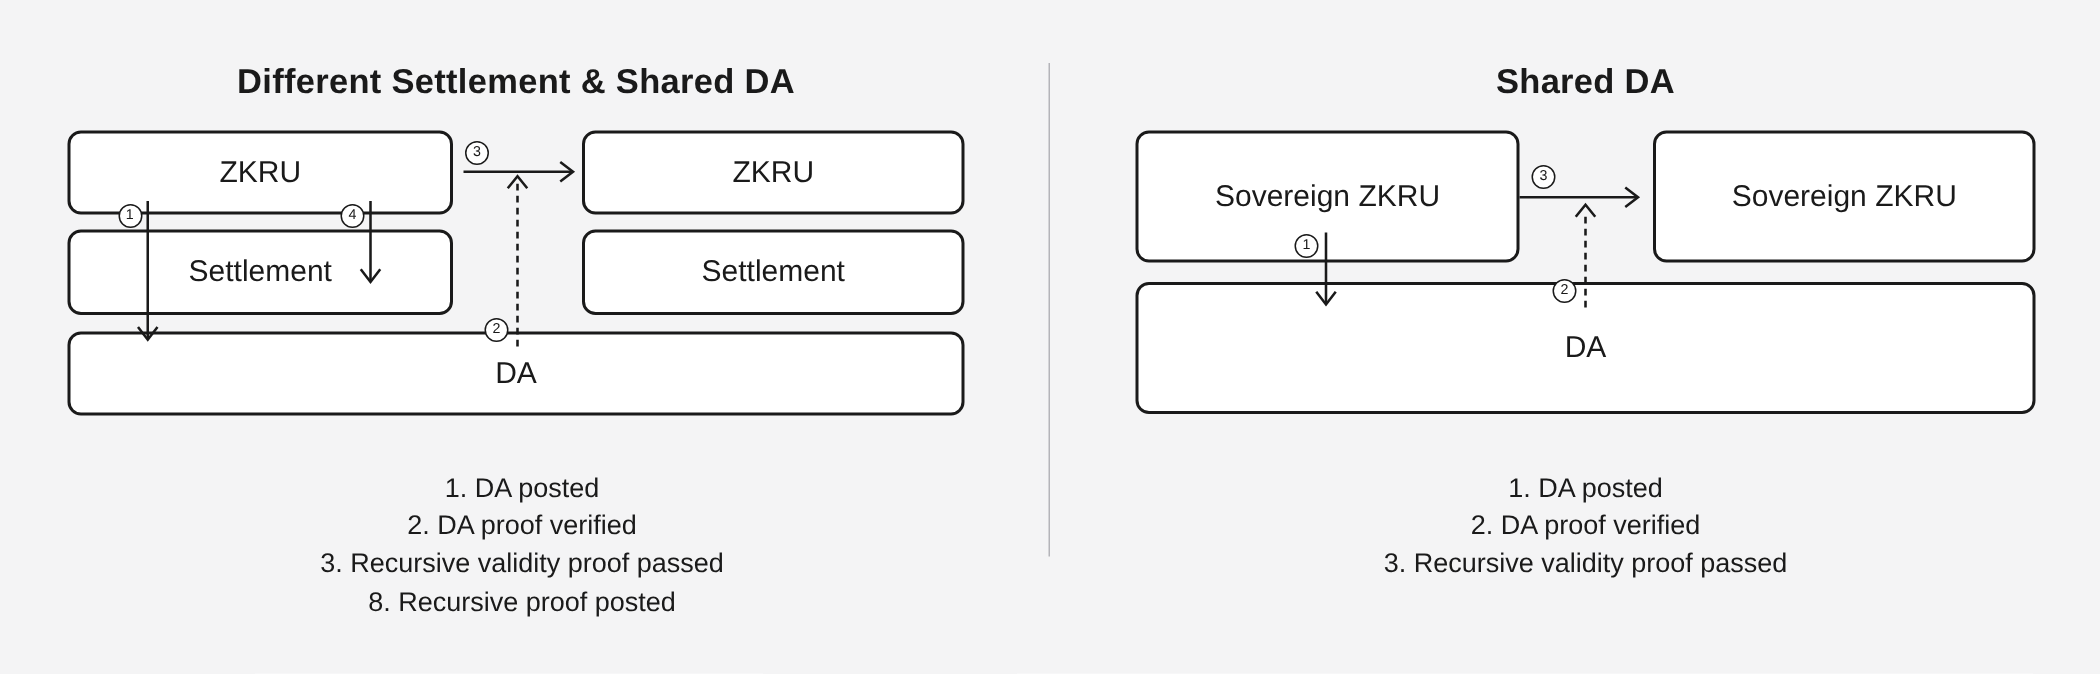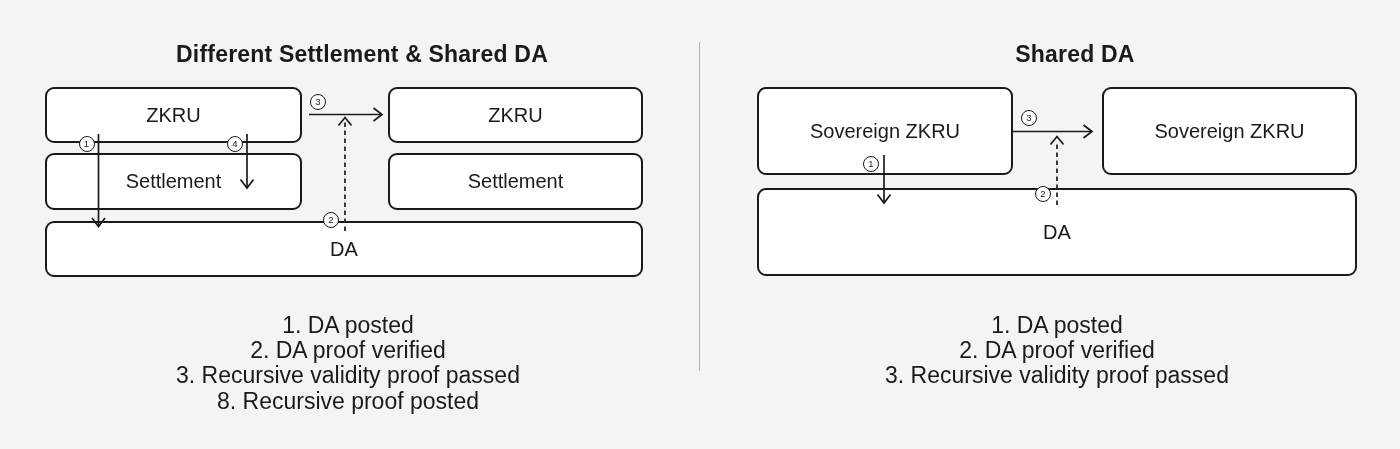--- a/index.html
+++ b/index.html
@@ -1,33 +1,33 @@
 <!DOCTYPE html>
 <html><head>
 <meta charset="utf-8">
 <style>
   html,body{margin:0;padding:0;}
   #app{
     position:relative;width:1400px;height:449px;background:#f4f4f5;overflow:hidden;
     font-family:"Liberation Sans",sans-serif;color:#1a1a1a;
   }
   .panel{position:absolute;top:0;width:700px;height:449px;}
-  .panel-title{position:absolute;font-size:23px;font-weight:700;text-align:center;line-height:26px;letter-spacing:.2px;margin-left:18px;}
+  .panel-title{position:absolute;font-size:23px;font-weight:700;text-align:center;line-height:26px;letter-spacing:.2px;}
   .box{
     position:absolute;background:#ffffff;border:2px solid #1a1a1a;border-radius:9px;
     display:flex;align-items:center;justify-content:center;font-size:20px;box-sizing:border-box;
   }
   .overlay{position:absolute;left:0;top:0;width:700px;height:449px;pointer-events:none;}
   .overlay line,.overlay polyline{stroke:#1a1a1a;stroke-width:1.7;fill:none;}
   .marker{
     position:absolute;width:16px;height:16px;box-sizing:border-box;background:#ffffff;
     border:1.5px solid #1a1a1a;border-radius:50%;display:flex;align-items:center;justify-content:center;
     font-size:9.5px;line-height:1;z-index:5;
   }
-  .legend{position:absolute;top:313px;text-align:center;font-size:23px;line-height:25.2px;}
+  .legend{position:absolute;top:313px;text-align:center;font-size:18px;line-height:25.2px;}
   .divider{position:absolute;left:699px;top:42px;width:1px;height:329px;background:#b4b4b9;}
 </style>
 </head>
 <body>
 
 <div id="app">
 
   <div class="panel" style="left:0;">
     <div class="panel-title" style="left:0;top:41px;width:688px;">Different Settlement &amp; Shared DA</div>
 

